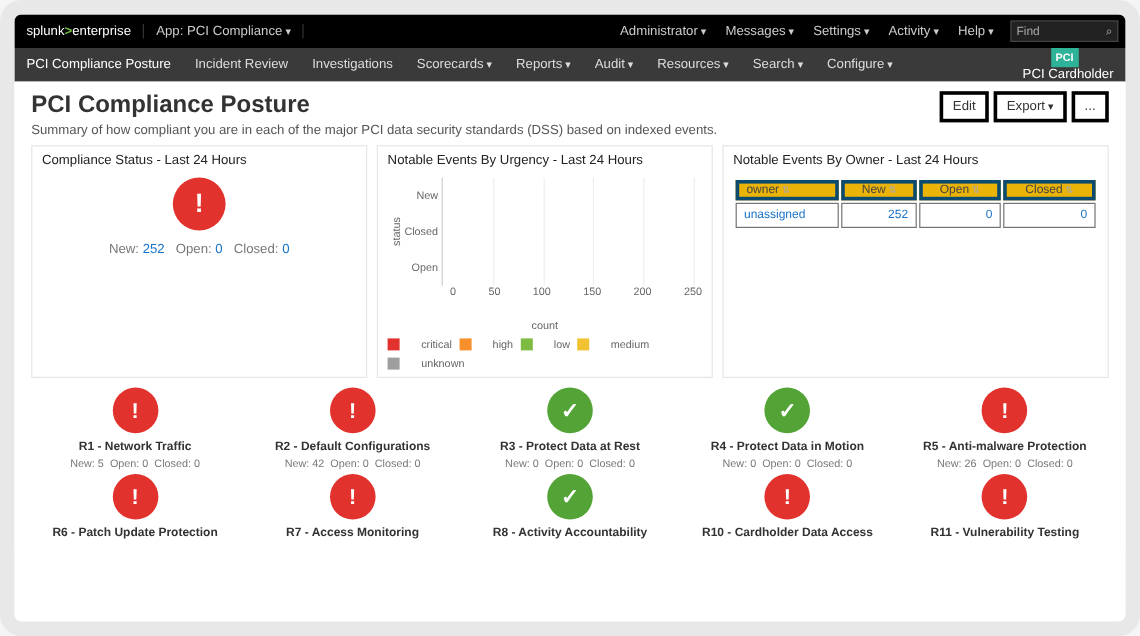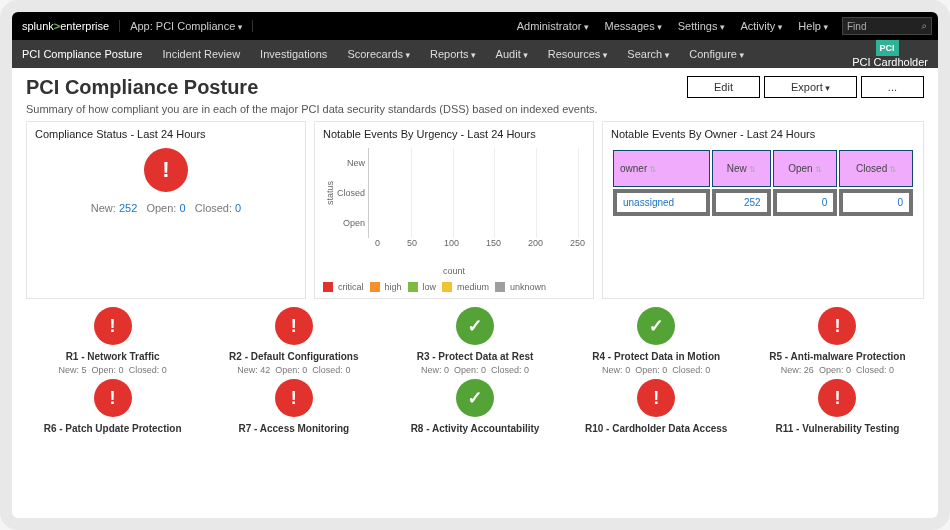--- a/index.html
+++ b/index.html
@@ -16,21 +16,21 @@
 .search{ background:#222; border:1px solid #444; color:#aaa; height:18px; width:90px; font-size:10px; padding:0 4px; margin:0 6px; display:flex; align-items:center; justify-content:space-between; }
 .navbar{ background:#3a3a3a; color:#ddd; height:28px; display:flex; align-items:center; font-size:11px; }
 .navbar .nitem{ padding:0 10px; }
 .navbar .nitem.active{ color:#fff; }
 .pcibadge{ margin-left:auto; display:flex; align-items:center; padding:0 10px;flex-direction:column; }
 .pcibadge .sq{ background:#2eb398; color:#fff; font-size:9px; font-weight:bold; padding:3px 4px; margin-right:6px; }
 .page{ padding:8px 14px; background:#fff; }
 .titlebar{ display:flex; align-items:flex-start; }
 .titlebar h1{ font-size:20px; font-weight:600; color:#333; }
 .titlebar .actions{ margin-left:auto; display:flex; gap:4px; }
-.btn{ border:1px solid #000000; background:#fff; font-size:11px; padding:4px 26px; color:#333; }
+.btn{ border:3px solid #000000; background:#fff; font-size:11px; padding:4px 8px; color:#333; }
 .subtitle{ font-size:11px; color:#555; margin-top:4px; }
 .dashrow{ display:flex; gap:8px; margin-top:6px; }
 .panel{ border:1px solid #e5e5e5; background:#fff; flex:1; padding:6px 8px; min-height:170px; }
 .panel h3{ font-size:11px; font-weight:normal; color:#222; margin-bottom:8px; }
 .statusbig{ display:flex; flex-direction:column; align-items:center; margin-top:8px; }
 .circle{ width:44px; height:44px; border-radius:50%; display:flex; align-items:center; justify-content:center; color:#fff; font-size:22px; font-weight:bold; }
 .red{ background:#e1322d; }
 .green{ background:#53a336; }
 .statline{ font-size:11px; color:#777; margin-top:10px; }
 .statline .link{ color:#1a73c7; }
@@ -38,26 +38,26 @@
 .chartwrap{ display:flex; }
 .ylabel{ writing-mode:vertical-rl; transform:rotate(180deg); font-size:9px; color:#666; align-self:center; padding:0 2px; }
 .yticks{ font-size:9px; color:#666; display:flex; flex-direction:column; justify-content:space-around; height:90px; text-align:right; padding-right:3px; }
 .chartplot{ position:relative; width:210px; height:90px; border-left:1px solid #ccc; }
 .gridv{ position:absolute; top:0; bottom:0; border-left:1px solid #eee; }
 .barrow{ position:absolute; left:0; height:18px; display:flex; }
 .barseg{ height:100%; }
 .xticks{ display:flex; justify-content:space-between; font-size:9px; color:#666; width:210px; margin-left:auto; }
 .xlabel{ text-align:center; font-size:9px; color:#666; margin-top:18px; }
 .legend{ display:flex; gap:6px; font-size:9px; color:#666; margin-top:6px; flex-wrap:wrap; }
-.legend .li{ display:flex; align-items:center; gap:5px; }
+.legend .li{ display:flex; align-items:center; gap:18px; }
 .sw{ width:10px; height:10px; }
 
 .table{ width:100%; font-size:10px; }
-.table th{ background:#f0abfc; border:1px solid #0c4a6e; padding:12px 6px; text-align:center; font-weight:normal; color:#444; }
-.table td{ border:4px solid #737373; padding:4px 6px; text-align:right; color:#1a73c7; }
+.table th{ background:#eab308; border:3px solid #0c4a6e; padding:0 6px; text-align:center; font-weight:normal; color:#444; }
+.table td{ border:1px solid #737373; padding:4px 6px; text-align:right; color:#1a73c7; }
 .table td:first-child{ text-align:left; }
 .sort::after{ content:" \21C5"; font-size:8px; color:#aaa; }
 
 .tiles{ display:flex; gap:8px; margin-top:8px; }
 .tile{ flex:1; text-align:center; }
 .tile .circle{ width:38px; height:38px; margin:0 auto; font-size:18px; }
 .tile h4{ font-size:10px; font-weight:bold; color:#333; margin-top:6px; white-space:nowrap; }
 .tile .sl{ font-size:9px; color:#777; margin-top:3px; white-space:nowrap; }
 </style>
 </head>

